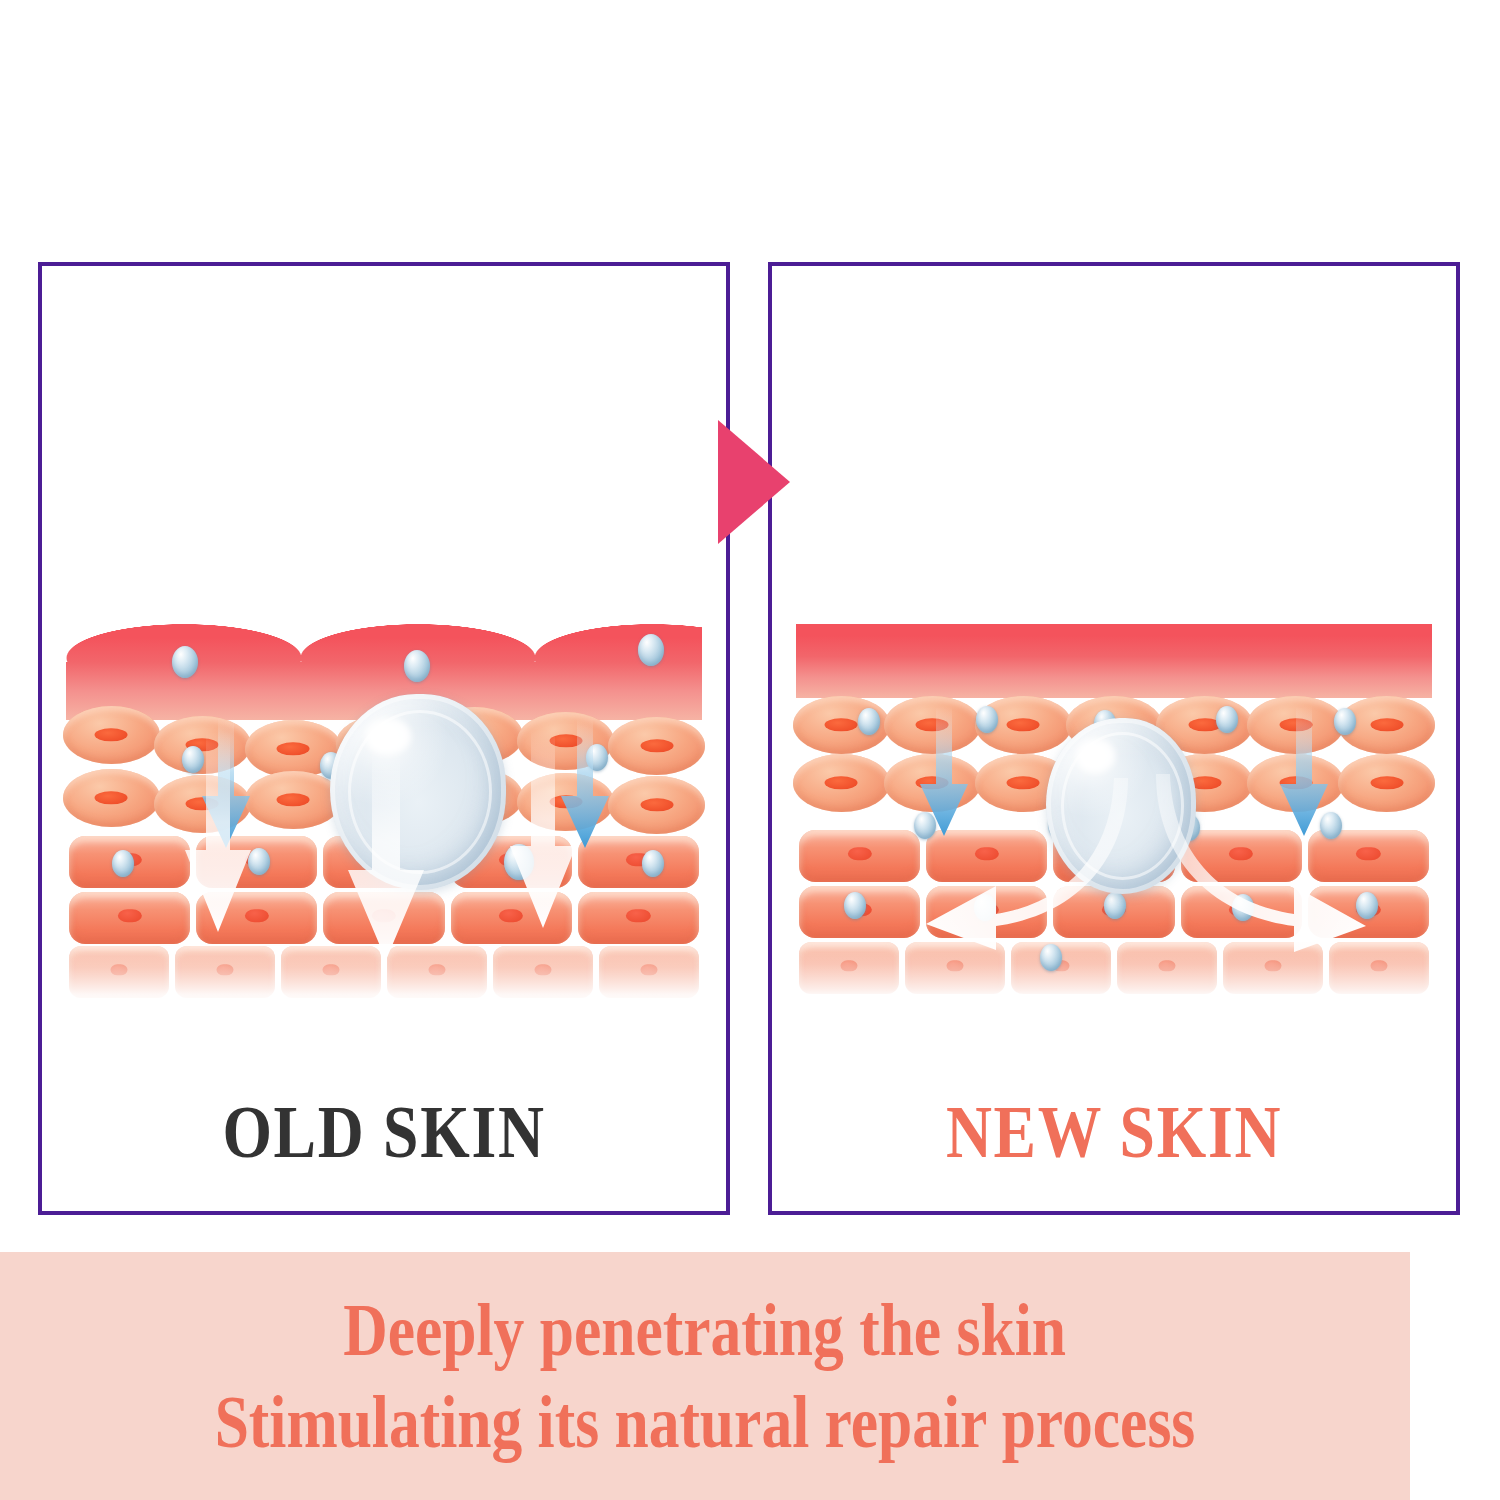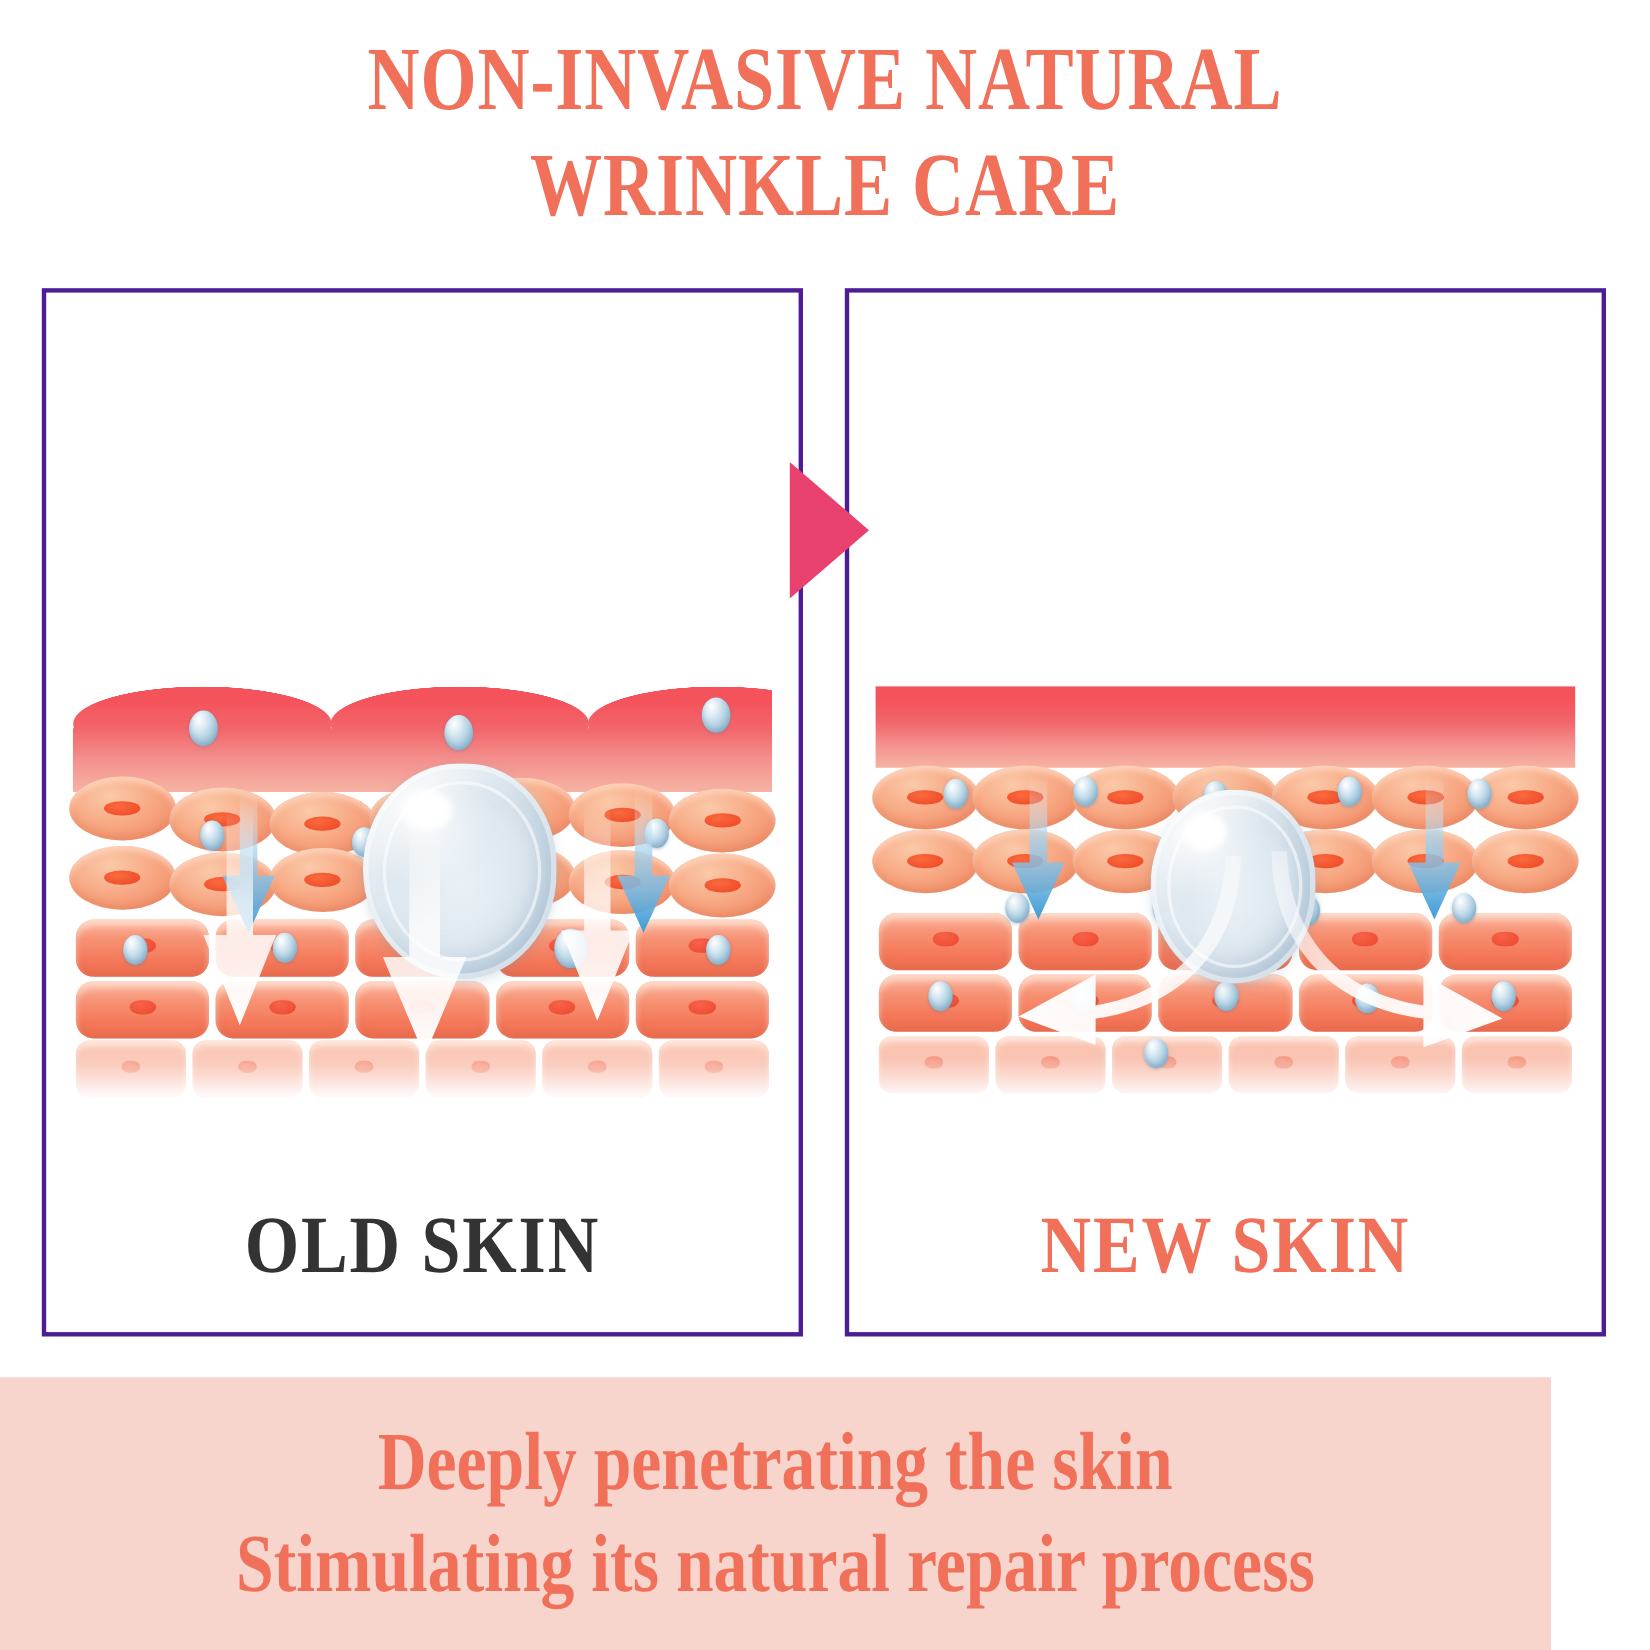--- a/index.html
+++ b/index.html
@@ -209,24 +209,20 @@
     color:#F0705A;
     transform:scaleX(0.82);
     white-space:nowrap;
   }
 </style>
 </head>
 <body>
 
 <div class="stage">
 
-  <div class="title-block">
-    <div class="title-line">NON-INVASIVE NATURAL</div>
-    <div class="title-line">WRINKLE CARE</div>
-  </div>
 
   <div class="panel" id="panel-left">
     <div class="panel-inner">
 
       <svg class="blue-arrow" style="left:156px;top:452px;" viewBox="0 0 56 130">
         <defs>
             <linearGradient id="bgl" x1="0" y1="0" x2="0" y2="1">
           <stop offset="0%" stop-color="#ffffff" stop-opacity="0"></stop>
           <stop offset="42%" stop-color="#A8D4EE" stop-opacity=".75"></stop>
           <stop offset="100%" stop-color="#3F9BD6"></stop>

